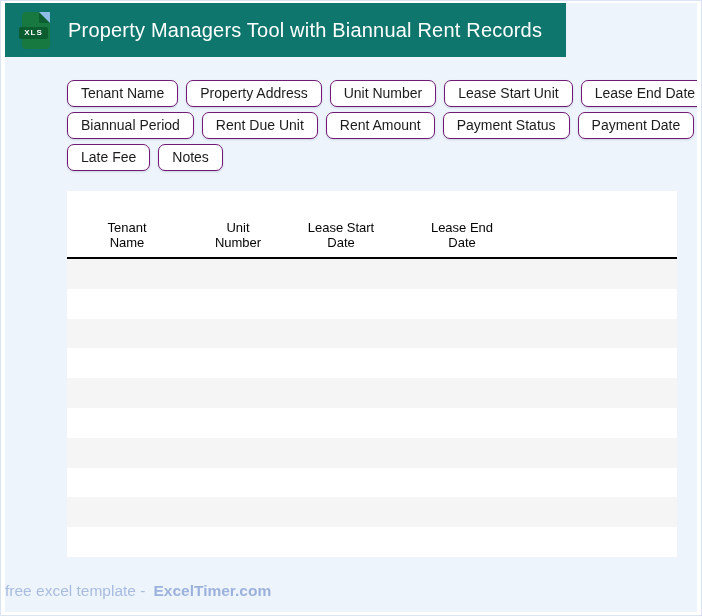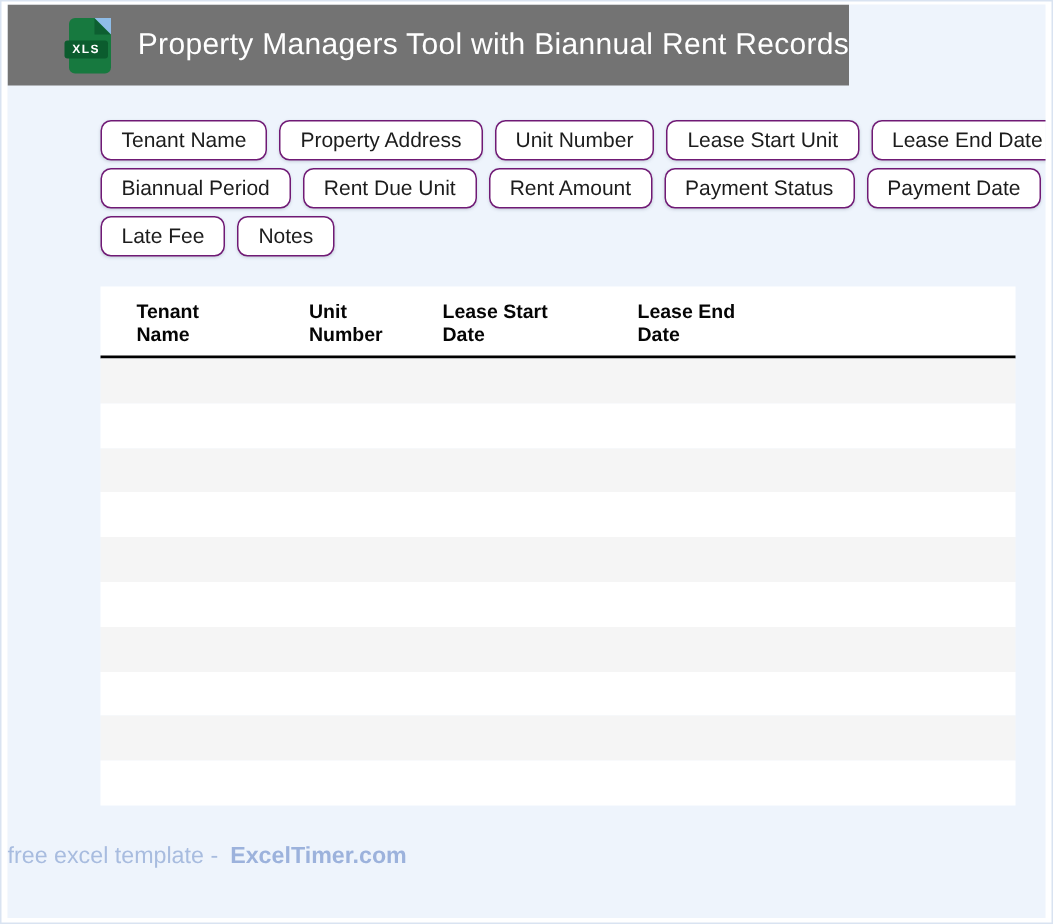--- a/index.html
+++ b/index.html
@@ -17,22 +17,22 @@
   }
   .page {
     width:692px; height:609px;
     background:#eef4fc;
     position:relative;
     overflow:hidden;
   }
   
   .banner {
     width:561px; height:54px;
-    background:#737373;
-    display:flex; align-items:center;justify-content:flex-end;
+    background:#0f766e;
+    display:flex; align-items:center;
   }
   .xls-icon { position:relative; width:28px; height:37px; margin-left:17px; flex:none; }
   .xls-body { position:absolute; inset:0; background:#17793f; border-radius:4px; }
   .xls-body::after { 
     content:""; position:absolute; top:0; right:0; width:0; height:0;
     border-bottom:11px solid #0d5f31; border-right:11px solid transparent;
   }
   .xls-body::before { 
     content:""; position:absolute; top:0; right:0; width:0; height:0;
     border-top:11px solid #8fbde8; border-left:11px solid transparent;
@@ -66,22 +66,22 @@
   }
   
   .table { width:610px; margin:20px 0 0 62px; }
   .thead {
     background:#ffffff;
     display:flex;
     padding-top:9px; padding-bottom:7px;
     border-bottom:2.5px solid #000000;
   }
   .th {
-    font-weight:bold; font-size:13px; line-height:15px; color:#050505;
-    text-align:left; padding-right:12px;
+    font-weight:normal; font-size:13px; line-height:15px; color:#050505;
+    text-align:center; padding-right:12px;margin-top:20px;
   }
   .th span { display:block; }
   .th-1 { width:108px; } .th-1 span { width:72px; margin-left:auto; }
   .th-2 { width:120px; } .th-2 span { width:86px; margin-left:auto; }
   .th-3 { width:107px; } .th-3 span { width:64px; margin-left:auto; }
   .th-4 { width:117px; } .th-4 span { width:92px; margin-left:auto; }
   .th-5 { width:112px; } .th-5 span { width:74px; margin-left:auto; }
   .th-spacer { flex:1; }
   .trow { height:29.8px; }
   .trow:nth-child(odd) { background:#f5f5f5; }

